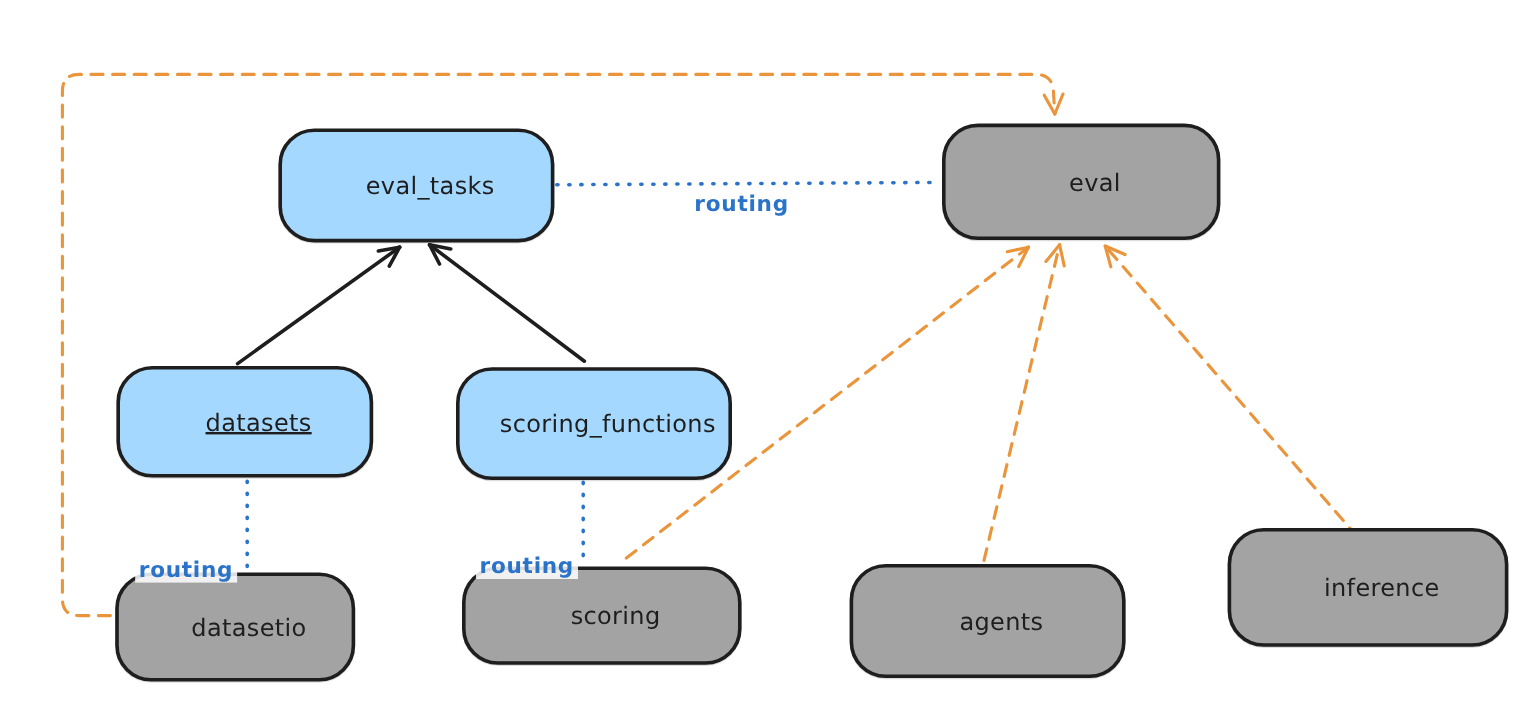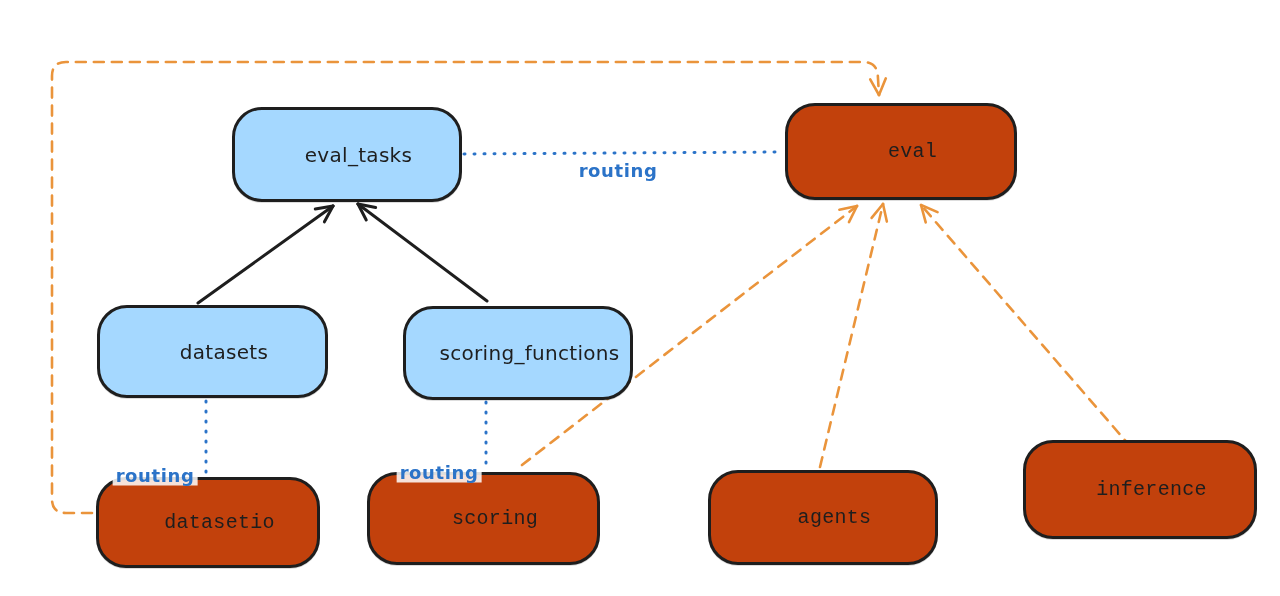--- a/index.html
+++ b/index.html
@@ -18,21 +18,21 @@
     border:3px solid #1e1e1e;
     border-radius:30px;
     display:flex; align-items:center; justify-content:center;
     color:#1e1e1e;
     font-size:20px;
     letter-spacing:0.3px;
     box-shadow:0 1px 0 rgba(30,30,30,0.15);
     padding-left:23px;
   }
   .node.blue  { background:#a5d8ff; }
-  .node.green { background:#c2410c;font-family:Liberation Mono, monospace; }
+  .node.green { background:#a3a3a3; }
   .node .node-label { white-space:nowrap; }
   .edge-label {
     position:absolute;
     transform:translate(-50%,-50%);
     font-size:18px;
     font-weight:600;
     letter-spacing:0.6px;
     white-space:nowrap;
     background:rgba(255,255,255,0.85);
     padding:0 3px;
@@ -66,30 +66,30 @@
       <path d="M 921 205 L 937.5338387878141 212.1156289208032" fill="none" stroke="#ea943b" stroke-width="2.6" stroke-linecap="round"></path>
       <path d="M 921 205 L 925.7037353916968 222.37454670962381" fill="none" stroke="#ea943b" stroke-width="2.6" stroke-linecap="round"></path>
     </svg>
   <div class="nodes-layer">
       <div class="node blue" style="left: 232px; top: 107px; width: 230px; height: 95px;">
         <span class="node-label">eval_tasks</span>
       </div>
       <div class="node green" style="left: 785px; top: 103px; width: 232px; height: 97px;">
         <span class="node-label">eval</span>
       </div>
-      <div class="node blue" style="left: 97px; top: 305px; width: 231px; height: 93px;">
+      <div class="node blue" style="left: 97px; top: 305px; width: 214px; height: 93px; text-decoration: underline;">
         <span class="node-label">datasets</span>
       </div>
-      <div class="node blue" style="left: 403px; top: 306px; width: 230px; height: 94px;">
+      <div class="node blue" style="left: 380px; top: 306px; width: 230px; height: 94px;">
         <span class="node-label">scoring_functions</span>
       </div>
-      <div class="node green" style="left: 96px; top: 477px; width: 224px; height: 91px;">
+      <div class="node green" style="left: 96px; top: 477px; width: 200px; height: 91px;">
         <span class="node-label">datasetio</span>
       </div>
-      <div class="node green" style="left: 367px; top: 472px; width: 233px; height: 93px;">
+      <div class="node green" style="left: 385px; top: 472px; width: 233px; height: 82px;">
         <span class="node-label">scoring</span>
       </div>
       <div class="node green" style="left: 708px; top: 470px; width: 230px; height: 95px;">
         <span class="node-label">agents</span>
       </div>
       <div class="node green" style="left: 1023px; top: 440px; width: 234px; height: 99px;">
         <span class="node-label">inference</span>
       </div>
     </div>
   <div class="labels-layer">

